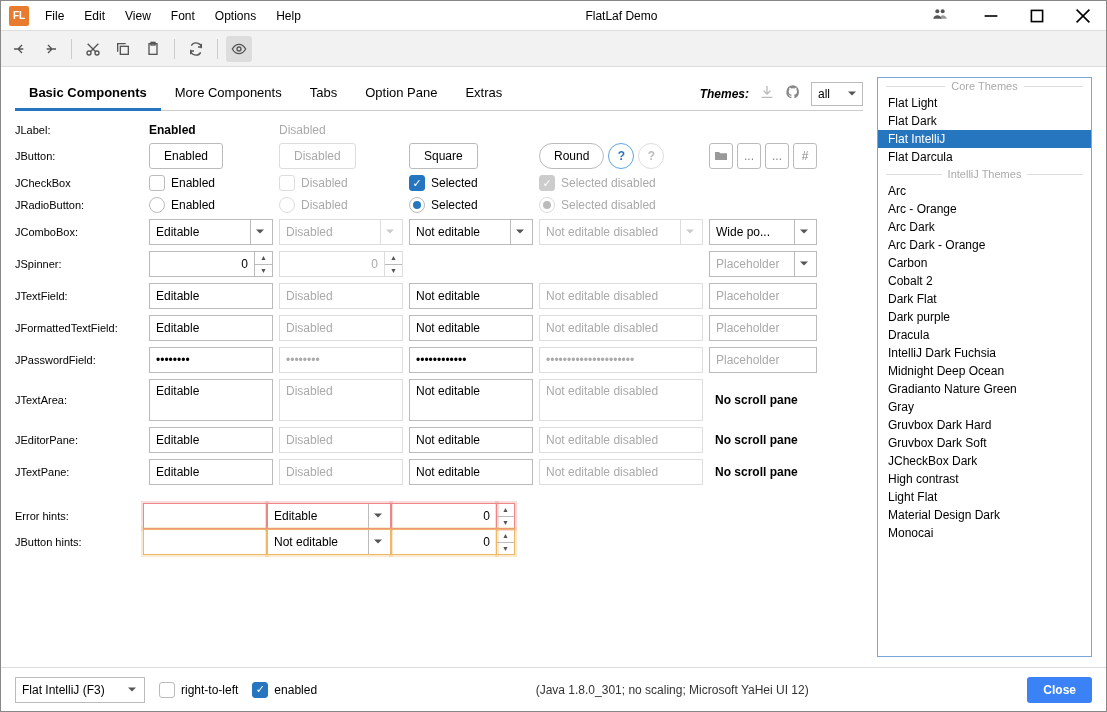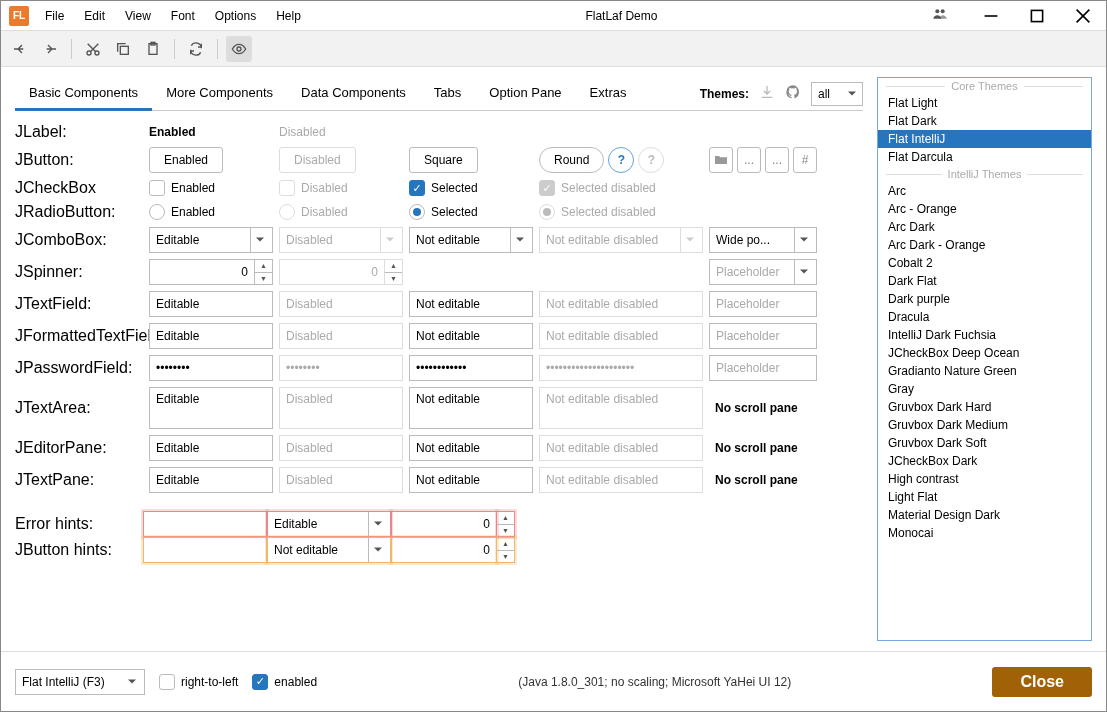--- a/index.html
+++ b/index.html
@@ -14,30 +14,30 @@
 .users-icon { margin-right: 20px; color: #555; font-size: 14px; }
 .win-btn { width: 46px; height: 30px; display: flex; align-items: center; justify-content: center; font-size: 14px; cursor: default; font-family: "Segoe MDL2 Assets", Arial; }
 .toolbar { height: 36px; background: #f2f2f2; border-bottom: 1px solid #ddd; display: flex; align-items: center; padding: 0 6px; gap: 4px; }
 .tool-btn { width: 26px; height: 26px; display: flex; align-items: center; justify-content: center; color: #555; font-size: 14px; border-radius: 3px; }
 .tool-btn.active { background: #ddd; }
 .tool-sep { width: 1px; height: 20px; background: #ccc; margin: 0 4px; }
 .content-area { flex: 1; display: flex; min-height: 0; }
 .main-panel { flex: 1; display: flex; flex-direction: column; padding: 10px 14px 0 14px; min-width: 0; }
 .tabbar { display: flex; border-bottom: 1px solid #ccc; position: relative; align-items: center; }
 .tab { padding: 8px 14px 10px; cursor: default; font-size: 13px; position: relative; }
-.tab.selected { font-weight: 400; }
+.tab.selected { font-weight: 700; }
 .tab.selected::after { content: ""; position: absolute; left: 0; right: 0; bottom: -1px; height: 3px; background: #2675bf; }
 .themes-box { position: absolute; right: 0; display: flex; align-items: center; gap: 10px; }
-.themes-label { font-weight: bold; }
+.themes-label { font-weight: bold; font-style: italic; }
 .icon-flat { color: #bbb; font-size: 14px; }
 .combo-small { height: 24px; border: 1px solid #bbb; padding: 0 18px 0 6px; background: #fff; position: relative; display: inline-flex; align-items: center; min-width: 52px; }
 .combo-small::after { content: ""; position: absolute; right: 6px; top: 50%; transform: translateY(-30%); border: 4px solid transparent; border-top-color: #555; }
 .form-grid { margin-top: 12px; display: grid; grid-template-columns: 128px 124px 124px 124px 164px 108px; gap: 6px 6px; align-items: center; }
 .form-grid.wide-last { grid-template-columns: 128px 124px 124px 124px 164px 108px; }
-.glabel { font-size: 16px; }
+.glabel { font-size: 11px; }
 .header-cell { font-weight: 600; font-size: 12px; }
 .header-cell.disabled { color: #aaa; font-weight: normal; }
 .btn { height: 26px; border: 1px solid #bbb; background: #fff; padding: 0 14px; display: inline-flex; align-items: center; justify-content: center; border-radius: 3px; }
 .btn.disabled { color: #aaa; border-color: #ddd; }
 .btn.round { border-radius: 14px; }
 .help-btn { width: 26px; height: 26px; border-radius: 50%; border: 1px solid #5fa4dd; color: #2675bf; display: inline-flex; align-items: center; justify-content: center; font-weight: bold; }
 .help-btn.disabled { border-color: #ddd; color: #bbb; }
 .btn-row { display: flex; gap: 4px; align-items: center; }
 .icon-btn { width: 28px; height: 26px; border: 1px solid #bbb; display: inline-flex; align-items: center; justify-content: center; border-radius: 3px; color: #888; font-size: 12px; }
 .check, .radio { display: flex; align-items: center; gap: 6px; }
@@ -68,23 +68,23 @@
 .textarea.disabled { color: #aaa; border-color: #ddd; }
 .plain-text { padding: 4px 6px; }
 .ta-row { align-items: flex-start; }
 .field-error { border-color: #e88 !important; box-shadow: 0 0 0 2px rgba(231,120,120,0.25); }
 .field-warn { border-color: #eeb866 !important; box-shadow: 0 0 0 2px rgba(238,184,102,0.3); }
 .side-panel { width: 215px; border: 1px solid #7aa7d9; margin: 10px 14px 10px 0; overflow-y: auto; background: #fff; }
 .side-sep { display: flex; align-items: center; color: #aaa; font-size: 11px; padding: 2px 8px; gap: 6px; }
 .side-sep::before, .side-sep::after { content: ""; flex: 1; height: 1px; background: #ddd; }
 .theme-item { padding: 2px 10px; font-size: 12px; cursor: default; }
 .theme-item.selected { background: #2675bf; color: #fff; }
-.statusbar { height: 60px; border-top: 1px solid #ddd; display: flex; align-items: center; padding: 0 14px; gap: 14px; }
+.statusbar { height: 44px; border-top: 1px solid #ddd; display: flex; align-items: center; padding: 0 14px; gap: 14px; }
 .status-mid { flex: 1; text-align: center; color: #333; }
-.close-btn { background: #a16207; color: #fff; border: none; padding: 6px 28px; border-radius: 3px; font-size: 16px; font-weight: 600;}
+.close-btn { background: #3b82f6; color: #fff; border: none; padding: 6px 16px; border-radius: 3px; font-size: 12px; font-weight: 600;}
 svg { width: 16px; height: 16px; }
 </style>
 </head>
 <body>
 
 <div class="window">
 
   <div class="titlebar">
     <div class="app-logo">FL</div>
     <div class="menubar">
@@ -170,21 +170,20 @@
         </svg>
       </div>
   </div>
 
   <div class="content-area">
     <div class="main-panel">
 
       <div class="tabbar">
         <div class="tab selected">Basic Components</div>
         <div class="tab">More Components</div>
-        <div class="tab">Data Components</div>
         <div class="tab">Tabs</div>
         <div class="tab">Option Pane</div>
         <div class="tab">Extras</div>
         <div class="themes-box">
           <span class="themes-label">Themes:</span>
           <span class="icon-flat"><svg viewBox="0 0 24 24" fill="none" stroke="#bbb" stroke-width="2">
                 <path d="M12 3v12m-5-5l5 5 5-5M4 20h16"></path>
               </svg></span>
           <span class="icon-flat"><svg viewBox="0 0 24 24" fill="#888">
                 <path d="M12 2a10 10 0 0 0-3 19.5c.5 0 .7-.2.7-.5v-2c-2.8.6-3.4-1.3-3.4-1.3-.5-1.1-1.1-1.4-1.1-1.4-.9-.6 0-.6 0-.6 1 0 1.5 1 1.5 1 .9 1.5 2.3 1 2.9.8 0-.7.3-1 .6-1.3-2.2-.3-4.6-1.1-4.6-5 0-1.1.4-2 1-2.7 0-.3-.4-1.3 0-2.7 0 0 .8-.3 2.7 1a9.4 9.4 0 0 1 5 0c1.9-1.3 2.7-1 2.7-1 .5 1.4 0 2.4 0 2.7.6.7 1 1.6 1 2.7 0 3.9-2.3 4.7-4.6 5 .4.3.7.9.7 1.8v2.7c0 .3.2.6.7.5A10 10 0 0 0 12 2z"></path>
@@ -393,30 +392,30 @@
         <div class="side-sep">Core Themes</div>
         <div class="theme-item">Flat Light</div>
         <div class="theme-item">Flat Dark</div>
         <div class="theme-item selected">Flat IntelliJ</div>
         <div class="theme-item">Flat Darcula</div>
         <div class="side-sep">IntelliJ Themes</div>
         <div class="theme-item">Arc</div>
         <div class="theme-item">Arc - Orange</div>
         <div class="theme-item">Arc Dark</div>
         <div class="theme-item">Arc Dark - Orange</div>
+        <div class="theme-item">Carbon</div>
         <div class="theme-item">Cobalt 2</div>
         <div class="theme-item">Dark Flat</div>
         <div class="theme-item">Dark purple</div>
         <div class="theme-item">Dracula</div>
         <div class="theme-item">IntelliJ Dark Fuchsia</div>
-        <div class="theme-item">JCheckBox Deep Ocean</div>
+        <div class="theme-item">Midnight Deep Ocean</div>
         <div class="theme-item">Gradianto Nature Green</div>
         <div class="theme-item">Gray</div>
         <div class="theme-item">Gruvbox Dark Hard</div>
-        <div class="theme-item">Gruvbox Dark Medium</div>
         <div class="theme-item">Gruvbox Dark Soft</div>
         <div class="theme-item">JCheckBox Dark</div>
         <div class="theme-item">High contrast</div>
         <div class="theme-item">Light Flat</div>
         <div class="theme-item">Material Design Dark</div>
         <div class="theme-item">Monocai</div>
       </div>
   </div>
 
   <div class="statusbar">

